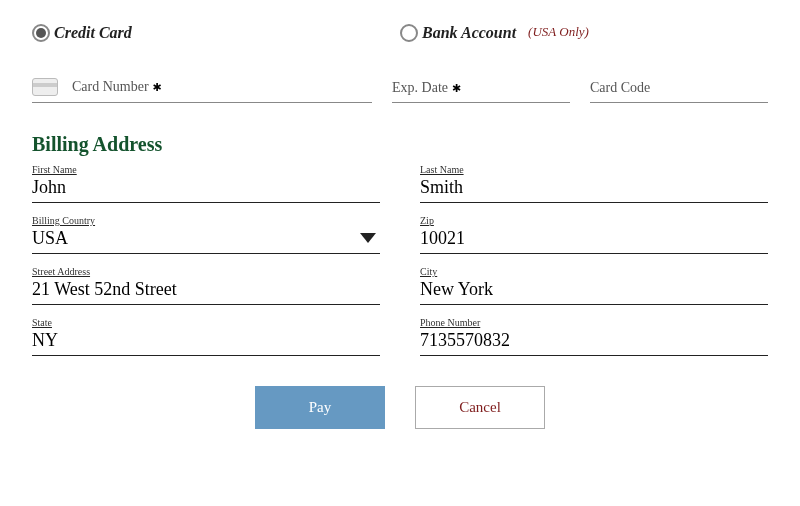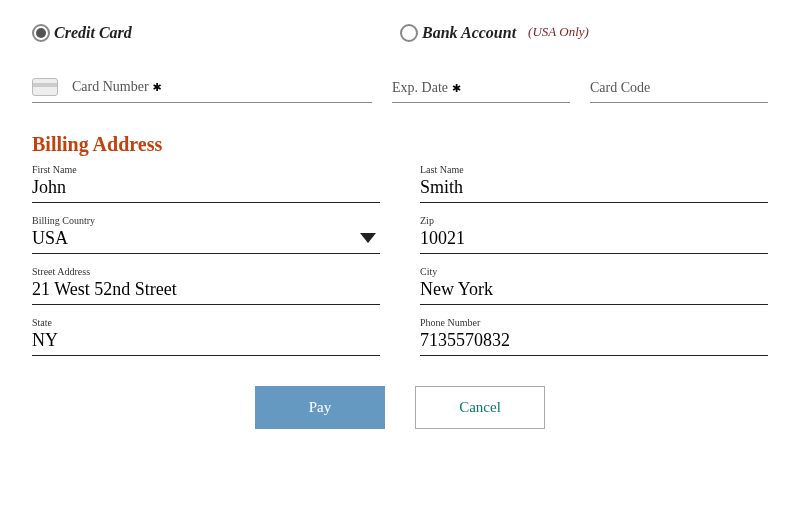--- a/index.html
+++ b/index.html
@@ -71,28 +71,29 @@
   .placeholder-line {
     font-size: 14px;
     color: #555;
   }
   .exp-field { flex: 1; }
   .code-field { flex: 1; }
   .req { font-size: 11px; color: #000; margin-left: 4px; }
   .section-title {
     font-weight: bold;
     font-size: 20px;
-    color: #c2410c;
+    color: #14532d;
     margin: 10px 0 6px;
   }
   .form-grid {
     display: grid;
     grid-template-columns: 1fr 1fr;
     column-gap: 40px;
     row-gap: 10px;
+    text-decoration: underline;
   }
   .tf {
     border-bottom: 1px solid #222;
     padding-top: 2px;
   }
   .tf-label {
     font-size: 10px;
     color: #333;
     display: block;
   }
@@ -131,21 +132,21 @@
     cursor: pointer;
     text-align: center;
   }
   .btn-primary {
     background: #6699c2;
     color: #fff;
     border: 1px solid #6699c2;
   }
   .btn-secondary {
     background: #fff;
-    color: #0f766e;
+    color: #7f1d1d;
     border: 1px solid #aaa;
   }
 </style>
 </head>
 <body>
 
 <div class="method-row">
   <div class="method method-cc">
     <span class="radio selected"></span>
     <span class="method-label">Credit Card</span>

